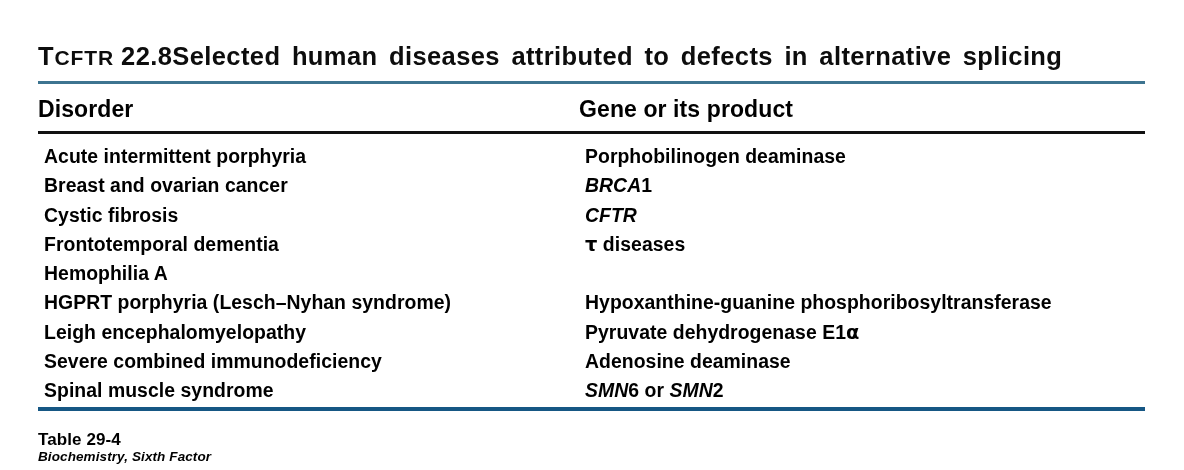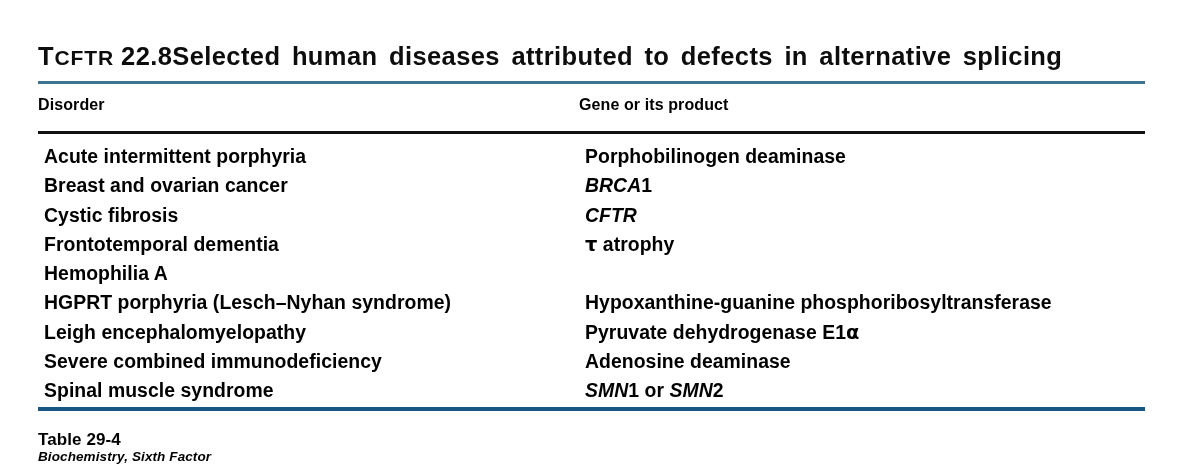--- a/index.html
+++ b/index.html
@@ -72,21 +72,21 @@
   .col-headers {
     position: absolute;
     left: 38px;
     top: 96px;
     width: 1110px;
     height: 28px;
   }
   .col-head {
     position: absolute;
     top: 0;
-    font-size: 16px;
+    font-size: 23px;
     font-weight: bold;
     letter-spacing: 0.1px;
     white-space: nowrap;
   }
   .col-head.c1 { left: 0px; }
   .col-head.c2 { left: 541px; }
   
   .rows {
     position: absolute;
     left: 38px;
@@ -164,40 +164,40 @@
       <div class="row">
         <div class="cell c1">Breast and ovarian cancer</div>
         <div class="cell c2"><i>BRCA</i><span>1</span></div>
       </div>
       <div class="row">
         <div class="cell c1">Cystic fibrosis</div>
         <div class="cell c2"><i>CFTR</i></div>
       </div>
       <div class="row">
         <div class="cell c1">Frontotemporal dementia</div>
-        <div class="cell c2"><span class="greek">τ</span><span> atrophy</span></div>
+        <div class="cell c2"><span class="greek">τ</span><span> diseases</span></div>
       </div>
       <div class="row">
         <div class="cell c1">Hemophilia A</div>
       </div>
       <div class="row">
         <div class="cell c1">HGPRT porphyria (Lesch–Nyhan syndrome)</div>
         <div class="cell c2"><span>Hypoxanthine-guanine phosphoribosyltransferase</span></div>
       </div>
       <div class="row">
         <div class="cell c1">Leigh encephalomyelopathy</div>
         <div class="cell c2"><span>Pyruvate dehydrogenase E1</span><span class="greek">α</span></div>
       </div>
       <div class="row">
         <div class="cell c1">Severe combined immunodeficiency</div>
         <div class="cell c2"><span>Adenosine deaminase</span></div>
       </div>
       <div class="row">
         <div class="cell c1">Spinal muscle syndrome</div>
-        <div class="cell c2"><i>SMN</i><span>1 or </span><i>SMN</i><span>2</span></div>
+        <div class="cell c2"><i>SMN</i><span>6 or </span><i>SMN</i><span>2</span></div>
       </div>
     </div>
 
   <div class="rule rule-bottom" style="background: rgb(22, 87, 132);"></div>
 
   <div class="caption">
     <div class="caption-line1">Table 29-4</div>
     <div class="caption-line2">Biochemistry, Sixth Factor</div>
   </div>
 

